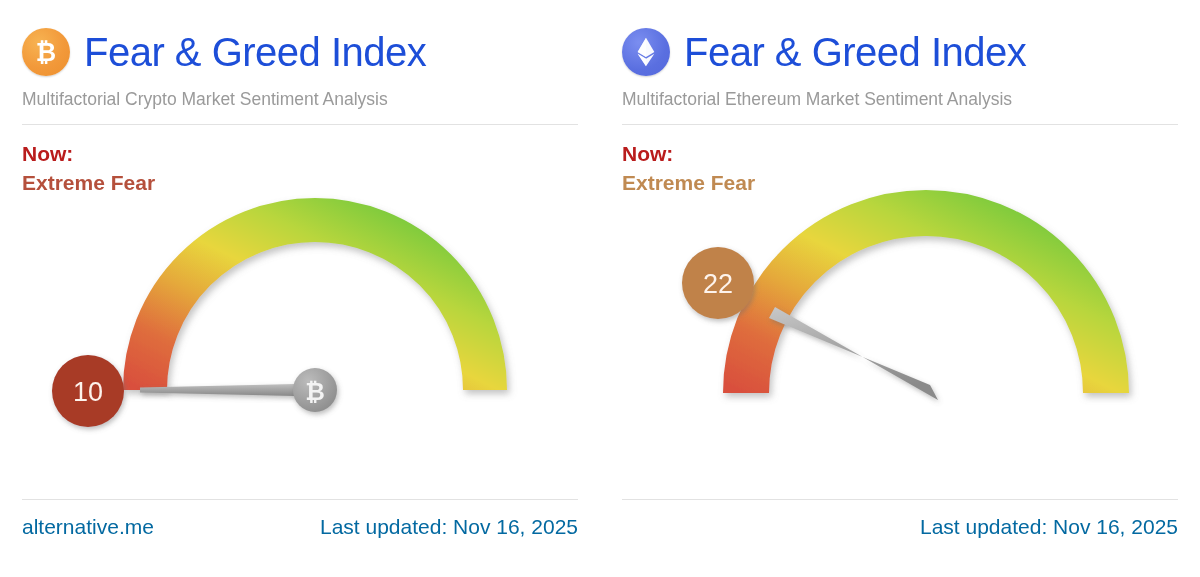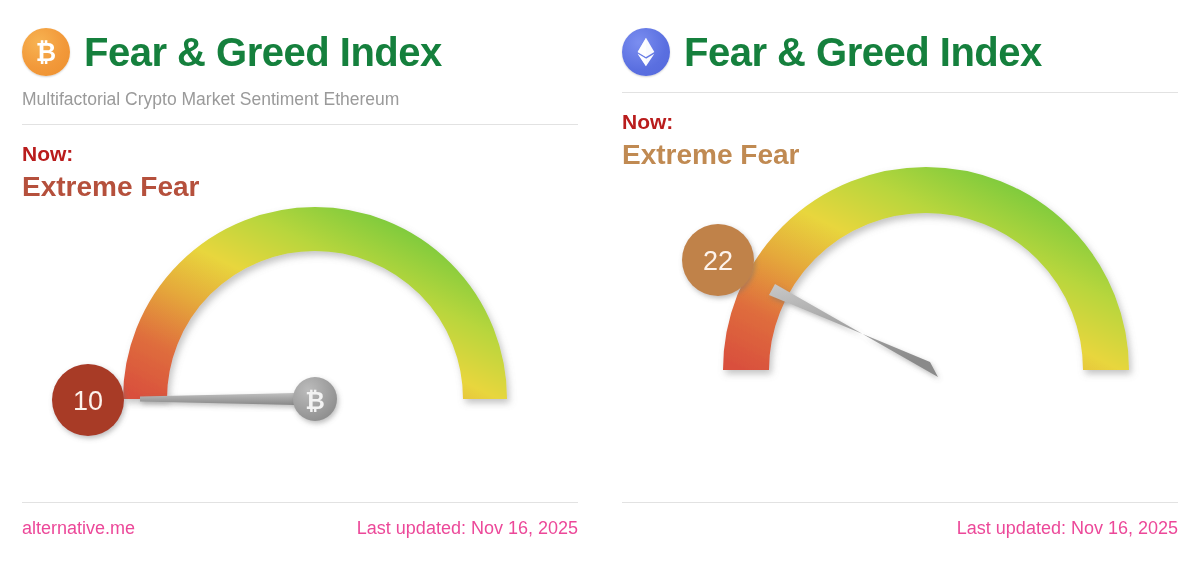--- a/index.html
+++ b/index.html
@@ -50,22 +50,22 @@
   .coin-logo.btc {
     background: radial-gradient(circle at 35% 30%, #f7b352 0%, #f2993a 55%, #ec8f2e 100%);
   }
   .coin-logo.eth {
     background: radial-gradient(circle at 35% 30%, #7b8ef0 0%, #5a6fe0 60%, #5468dc 100%);
   }
   .coin-logo svg { display: block; }
 
   .panel-title {
     font-size: 40px;
-    font-weight: bold;
-    color: #15803d;
+    font-weight: normal;
+    color: #1d4ed8;
     letter-spacing: -0.5px;
     line-height: 1;
     white-space: nowrap;
   }
   .panel-subtitle {
     margin-top: 11px;
     font-size: 17.5px;
     color: #9a9a9a;
     font-weight: normal;
     white-space: nowrap;
@@ -80,21 +80,21 @@
   .now-block {
     margin-top: 16px;
   }
   .now-label {
     font-size: 21px;
     font-weight: bold;
     color: #b91c1c;
     line-height: 1.25;
   }
   .now-value {
-    font-size: 28px;
+    font-size: 21px;
     font-weight: bold;
     line-height: 1.3;
     margin-top: 2px;
   }
 
   
   .gauge-area {
     position: relative;
     flex: 1 1 auto;
   }
@@ -119,42 +119,42 @@
     right: 22px;
     bottom: 38px;
   }
   .footer-row {
     display: flex;
     justify-content: space-between;
     align-items: baseline;
     margin-top: 15px;
   }
   .footer-text {
-    font-size: 18px;
-    color: #ec4899;
+    font-size: 21px;
+    color: #0369a1;
   }
   .footer-text.right { margin-left: auto; text-align: right; }
 </style>
 </head>
 <body>
 
 <div class="board">
 
   <div class="panel">
 
     <div class="panel-header">
       <div class="coin-logo btc">
         <svg width="34" height="34" viewBox="0 0 34 34" aria-hidden="true">
           <text x="17" y="25.5" text-anchor="middle" font-family="Liberation Sans, sans-serif" font-size="25" font-weight="bold" fill="#ffffff">₿</text>
         </svg>
       </div>
       <div class="panel-title">Fear &amp; Greed Index</div>
     </div>
 
-    <div class="panel-subtitle">Multifactorial Crypto Market Sentiment Ethereum</div>
+    <div class="panel-subtitle">Multifactorial Crypto Market Sentiment Analysis</div>
 
     <div class="rule"></div>
 
     <div class="now-block">
       <div class="now-label">Now:</div>
       <div class="now-value" id="btc-now-value" style="color: rgb(181, 80, 60);">Extreme Fear</div>
     </div>
 
     <div class="gauge-area">
       <svg class="gauge-svg btc" width="540" height="330" viewBox="0 0 540 330">
@@ -220,20 +220,21 @@
         <svg width="30" height="30" viewBox="0 0 24 36" aria-hidden="true">
           <polygon points="12,1 22,18 12,24 2,18" fill="#ffffff" opacity="0.96"></polygon>
           <polygon points="12,1 12,24 2,18" fill="#ffffff" opacity="0.74"></polygon>
           <polygon points="12,26 22,20 12,35 2,20" fill="#ffffff" opacity="0.96"></polygon>
           <polygon points="12,26 12,35 2,20" fill="#ffffff" opacity="0.74"></polygon>
         </svg>
       </div>
       <div class="panel-title">Fear &amp; Greed Index</div>
     </div>
 
+    <div class="panel-subtitle">Multifactorial Ethereum Market Sentiment Analysis</div>
 
     <div class="rule"></div>
 
     <div class="now-block">
       <div class="now-label">Now:</div>
       <div class="now-value" id="eth-now-value" style="color: rgb(192, 138, 82);">Extreme Fear</div>
     </div>
 
     <div class="gauge-area">
       <svg class="gauge-svg eth" width="560" height="380" viewBox="0 0 560 380">

